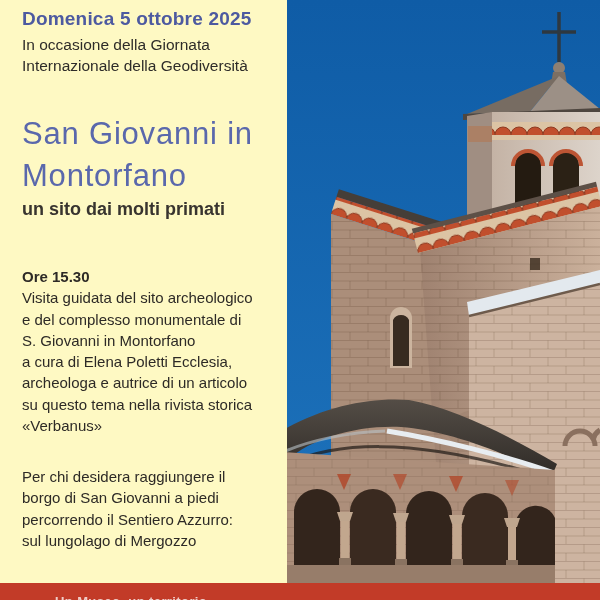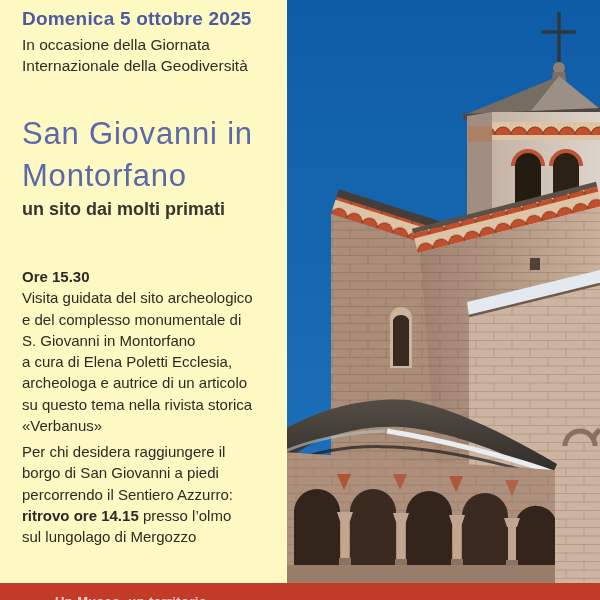--- a/index.html
+++ b/index.html
@@ -14,21 +14,21 @@
   }
   .txt{position:absolute;left:22px;white-space:nowrap;}
   .date-line{top:8px;font-size:19px;font-weight:bold;color:#4d5aa0;letter-spacing:.2px;}
   .occ1{top:36px;font-size:15.5px;color:#2e2c29;}
   .occ2{top:57px;font-size:15.5px;color:#2e2c29;}
   .title1{top:116px;font-size:31px;color:#5a68ac;letter-spacing:.8px;}
   .title2{top:158px;font-size:31px;color:#5a68ac;letter-spacing:.8px;}
   .subtitle{top:199px;font-size:18px;color:#38342f;font-weight:bold;}
   .para{position:absolute;left:22px;font-size:15px;color:#2d2a26;line-height:21.3px;}
   .para1{top:266px;}
-  .para2{top:441px;}
+  .para2{top:466px;}
   .bold{font-weight:bold;}
   .photo{
     position:absolute;left:287px;top:0;width:313px;height:583px;overflow:hidden;
   }
   .red-band{
     position:absolute;left:0;top:583px;width:600px;height:17px;
     background:#c23b28;overflow:hidden;
   }
   .red-band span{
     position:absolute;left:55px;top:11px;
@@ -55,21 +55,20 @@
     <div>a cura di Elena Poletti Ecclesia,</div>
     <div>archeologa e autrice di un articolo</div>
     <div>su questo tema nella rivista storica</div>
     <div>«Verbanus»</div>
   </div>
 
   <div class="para para2">
     <div>Per chi desidera raggiungere il</div>
     <div>borgo di San Giovanni a piedi</div>
     <div>percorrendo il Sentiero Azzurro:</div>
-    <div><span class="bold">ritrovo ore 14.15</span><span> presso l’olmo</span></div>
     <div>sul lungolago di Mergozzo</div>
   </div>
 </div>
 
 <div class="photo" aria-label="Stone bell tower of the church of San Giovanni in Montorfano with cross, belfry and apse arcade against a deep blue sky">
 <svg width="313" height="583" viewBox="0 0 313 583" xmlns="http://www.w3.org/2000/svg">
   <defs>
     <linearGradient id="skyGrad" x1="0" y1="0" x2="0" y2="1">
       <stop offset="0" stop-color="#0f5ca6"></stop>
           <stop offset="1" stop-color="#1e74bd"></stop>

